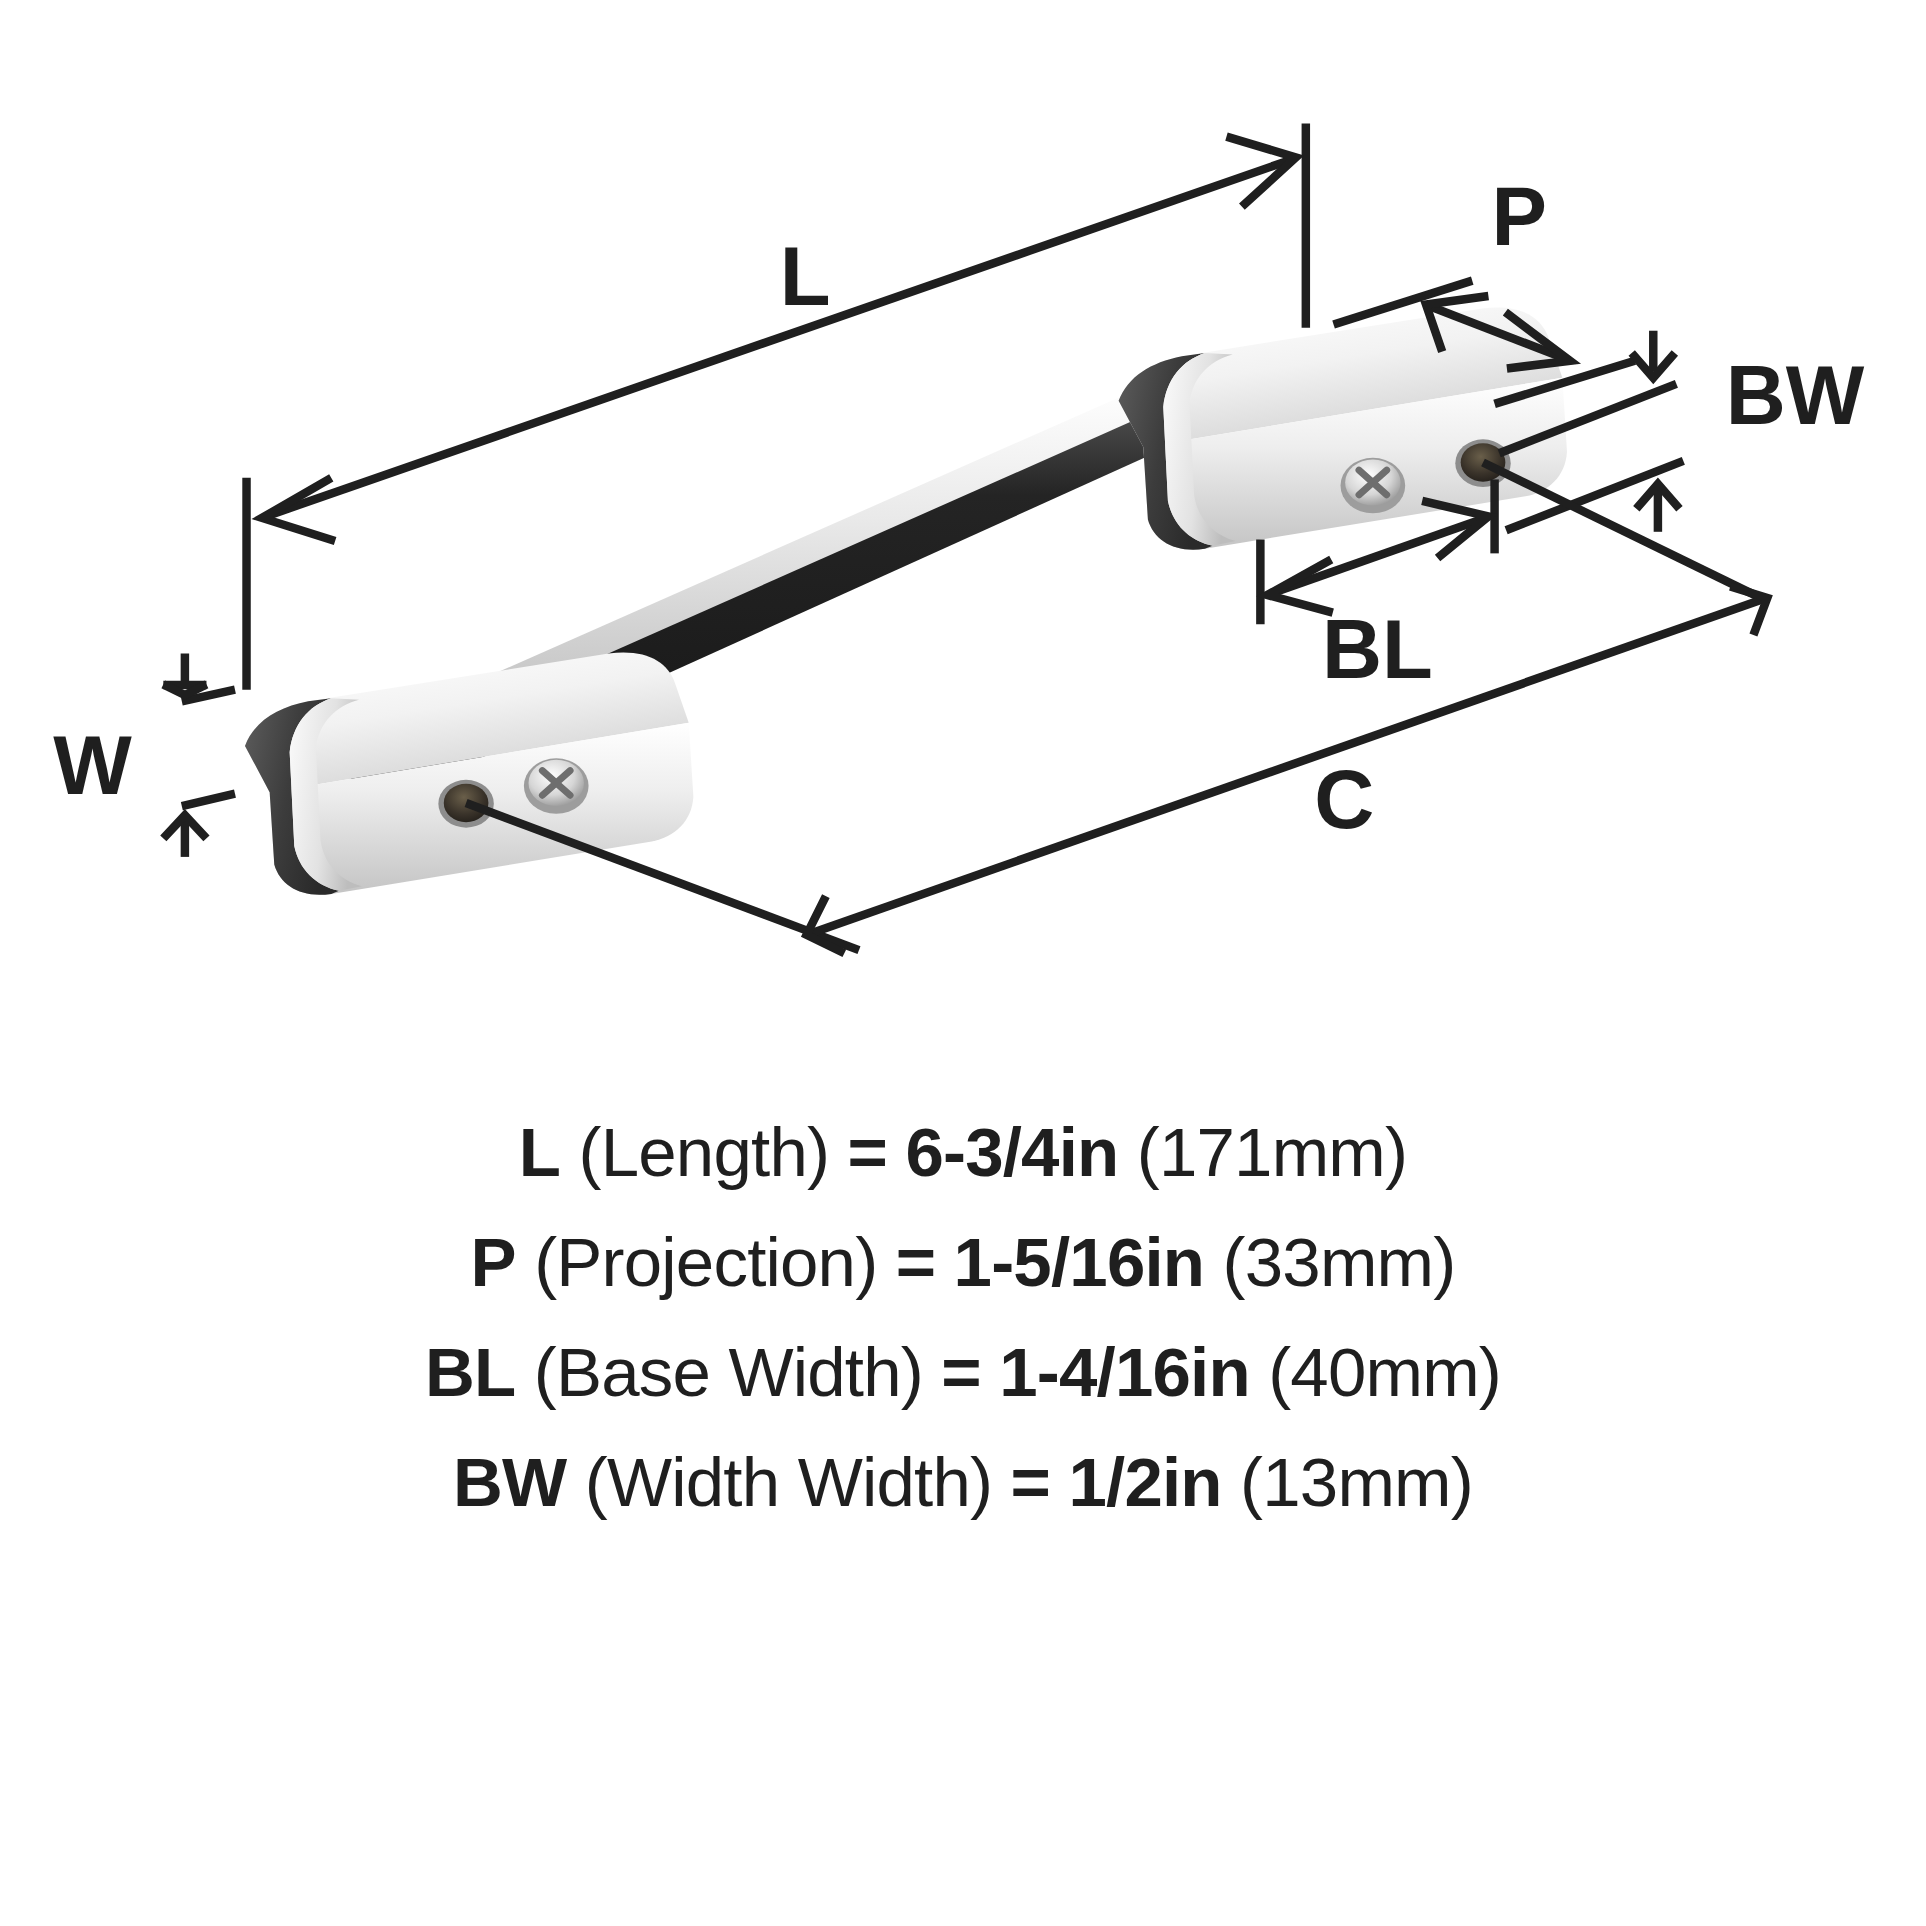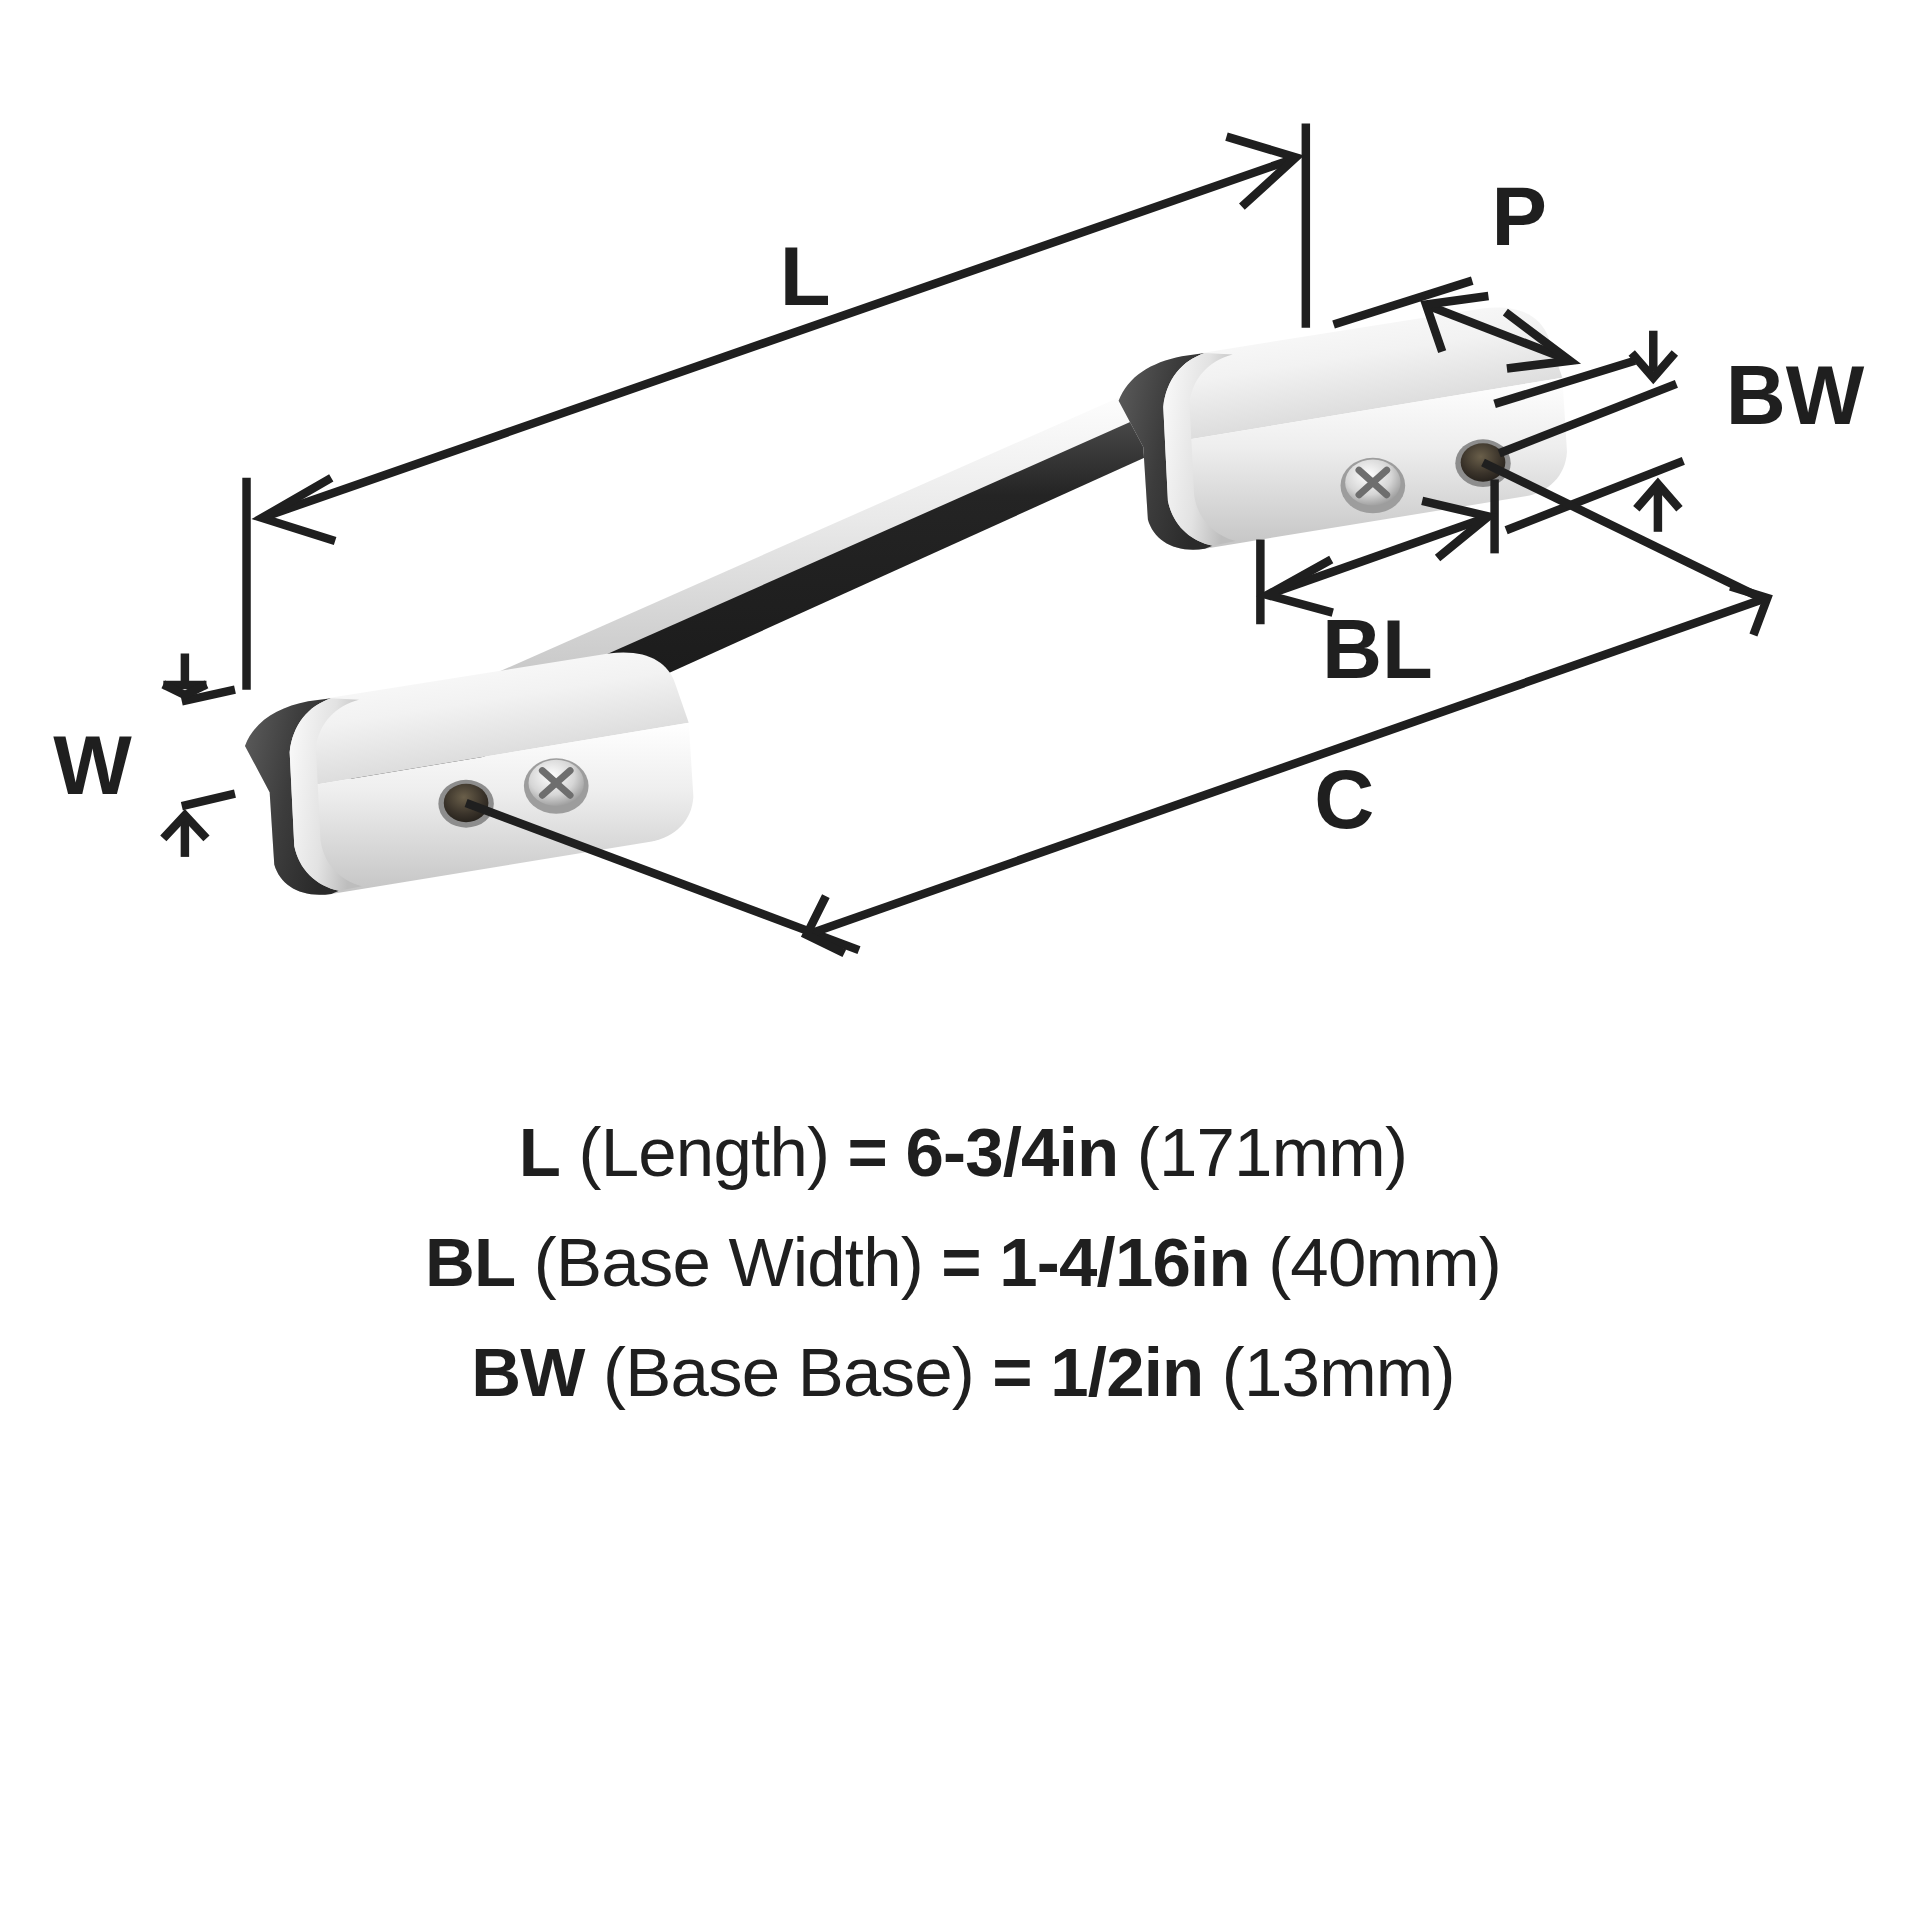--- a/index.html
+++ b/index.html
@@ -278,37 +278,47 @@
       <span> </span>
       <span class="spec-name">(Length)</span>
       <span> </span>
       <span class="spec-eq">=</span>
       <span> </span>
       <span class="spec-imperial">6-3/4in</span>
       <span class="spec-metric">(171mm)</span>
     </div>
 
 
+    <div class="spec-row">
+      <span class="spec-code">P</span>
+      <span> </span>
+      <span class="spec-name">(Projection)</span>
+      <span> </span>
+      <span class="spec-eq">=</span>
+      <span> </span>
+      <span class="spec-imperial">1-5/16in</span>
+      <span class="spec-metric">(33mm)</span>
+    </div>
 
 
     <div class="spec-row">
       <span class="spec-code">BL</span>
       <span> </span>
       <span class="spec-name">(Base Width)</span>
       <span> </span>
       <span class="spec-eq">=</span>
       <span> </span>
       <span class="spec-imperial">1-4/16in</span>
       <span class="spec-metric">(40mm)</span>
     </div>
 
     <div class="spec-row">
       <span class="spec-code">BW</span>
       <span> </span>
-      <span class="spec-name">(Base Base)</span>
+      <span class="spec-name">(Width Width)</span>
       <span> </span>
       <span class="spec-eq">=</span>
       <span> </span>
       <span class="spec-imperial">1/2in</span>
       <span class="spec-metric">(13mm)</span>
     </div>
 
   </div>
 </div>
 

